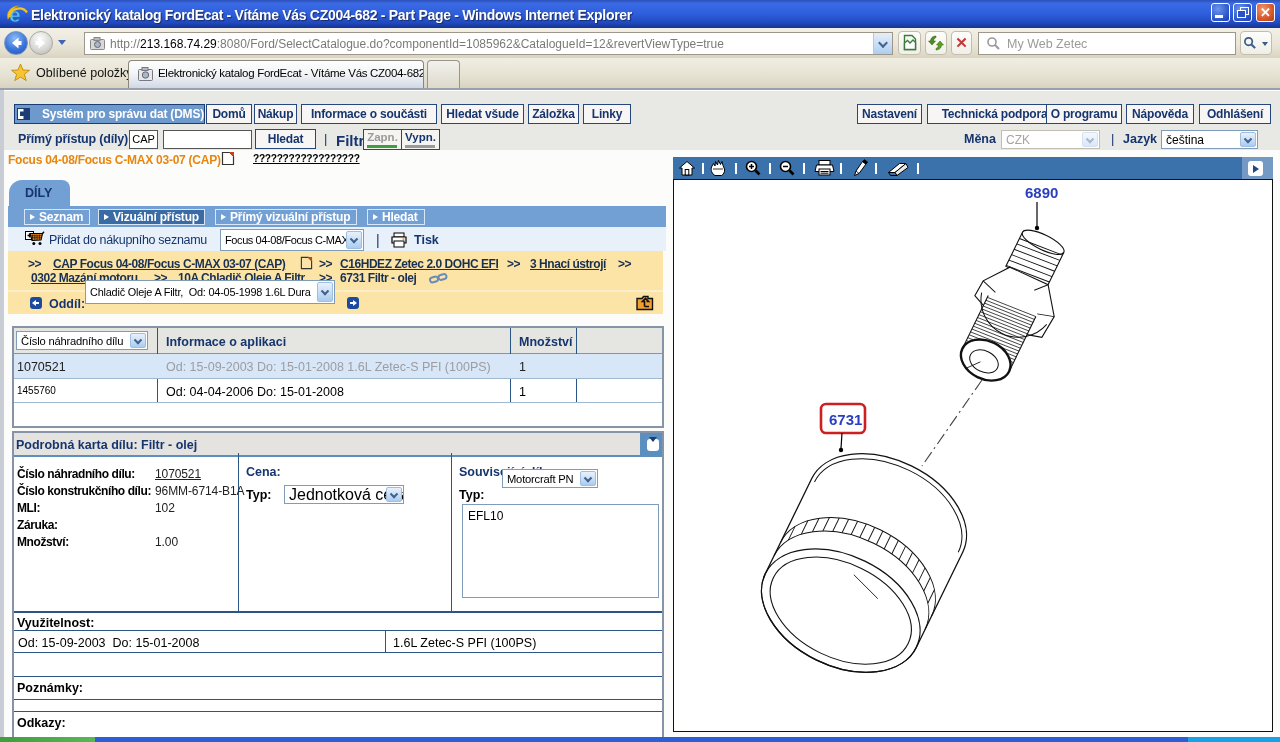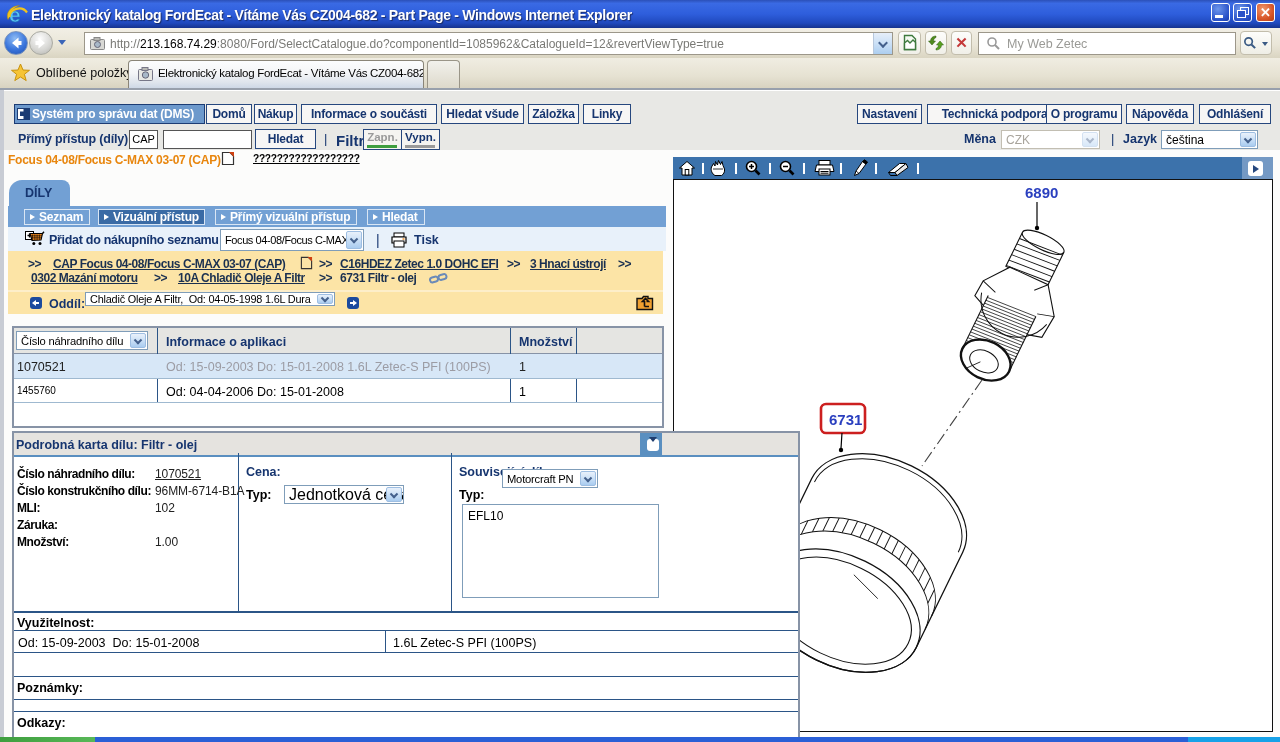--- a/index.html
+++ b/index.html
@@ -95,21 +95,21 @@
       </svg>
       <div style="position:absolute;left:29px;top:6px;font-size:11.5px;color:#000;white-space:nowrap;letter-spacing:-0.3px">Elektronický katalog FordEcat - Vítáme Vás CZ004-682...</div>
     </div>
 <div class="b" style="left:427px;top:60px;width:33px;height:28px;background:linear-gradient(180deg,#F2F1EC,#DDD9CB);border:1px solid #9A9588;border-bottom:none;border-radius:4px 4px 0 0;box-sizing:border-box"></div>
 <div class="b" style="left:0;top:88px;width:1280px;height:2px;background:#98A0AC"></div>
 
 <div class="b" style="left:0;top:90px;width:1280px;height:60px;background:#E8E8E5"></div>
 <div class="b" style="left:0;top:90px;width:1280px;height:1px;background:#fff"></div>
 <div class="b" style="left:0;top:90px;width:4px;height:652px;background:#C8CCD4"></div>
 
-<div class="navbtn" style="left:14px;top:104px;width:191px;background:#6D99CC;color:#fff;text-align:left;padding-left:17px;border-color:#1C3C74">Systém pro správu dat (DMS)</div>
+<div class="navbtn" style="left:14px;top:104px;width:191px;background:#6D99CC;color:#fff;text-align:right;padding-left:17px;border-color:#1C3C74">Systém pro správu dat (DMS)</div>
 <svg class="b" style="left:17px;top:108px" width="13" height="12" viewBox="0 0 13 12">
       <rect x="0.5" y="0.5" width="12" height="11" fill="#fff" stroke="#1C3C74"></rect>
       <rect x="6.5" y="1" width="5.5" height="10" fill="#1C3C74"></rect>
       <rect x="3" y="3.5" width="4.5" height="4.5" fill="#1C3C74"></rect>
     </svg>
 <div class="navbtn" style="left:206px;top:104px;width:46px">Domů</div>
 <div class="navbtn" style="left:254px;top:104px;width:43px">Nákup</div>
 <div class="navbtn" style="left:301px;top:104px;width:136px">Informace o součásti</div>
 <div class="navbtn" style="left:441px;top:104px;width:83px">Hledat všude</div>
 <div class="navbtn" style="left:528px;top:104px;width:51px">Záložka</div>
@@ -324,21 +324,21 @@
 <div class="b" style="left:8px;top:227px;width:658px;height:24px;background:#E8F1FA"></div>
 <svg class="b" style="left:25px;top:231px" width="20" height="17" viewBox="0 0 20 17">
       <rect x="0.5" y="0.5" width="8" height="8" fill="#fff" stroke="#000"></rect>
       <path d="M2.5 4.5 H6.5 M4.5 2.5 V6.5" stroke="#000" stroke-width="1.3"></path>
       <path d="M5 2.5 L17.5 2.5 L16 9 L7 9.5 Z" fill="#E8861E" stroke="#000" stroke-width="1.1"></path>
       <path d="M7.5 3.5 V9 M9.8 3.5 V9 M12.1 3.5 V9 M14.4 3.5 V9 M6 4.8 H17 M6.2 6.8 H16.6" stroke="#000" stroke-width="0.6" fill="none"></path>
       <path d="M17.5 2.5 L19 0.8" stroke="#000" stroke-width="1.3"></path>
       <circle cx="8.8" cy="12.5" r="1.5" fill="#000"></circle>
       <circle cx="15" cy="12.5" r="1.5" fill="#000"></circle>
     </svg>
-<div class="b" style="left:49px;top:233px;font-size:12.5px;font-weight:bold;color:#16356F;letter-spacing:-0.3px">Přidat do nákupního seznamu</div>
+<div class="b" style="left:49px;top:233px;font-size:12.5px;font-weight:normal;color:#16356F;letter-spacing:-0.3px">Přidat do nákupního seznamu</div>
 <div class="sel" style="left:220px;top:229px;width:144px;height:22px">
       <span class="tx" style="font-size:11px;letter-spacing:-0.4px">Focus 04-08/Focus C-MAX</span>
       <span class="sar"></span>
     </div>
 <div class="b navy" style="left:376px;top:232px;font-size:14px">|</div>
 <svg class="b" style="left:390px;top:232px" width="18" height="16" viewBox="0 0 18 16">
       <rect x="4" y="1" width="10" height="4" fill="#fff" stroke="#000"></rect>
       <path d="M2 5 H16 V11 H2 Z" fill="#fff" stroke="#000" stroke-width="1.2"></path>
       <rect x="4" y="9" width="10" height="6" fill="#fff" stroke="#000"></rect>
       <rect x="12.5" y="6.3" width="2" height="1.4" fill="#E8861E"></rect>
@@ -347,42 +347,42 @@
 
 <div class="b" style="left:8px;top:251px;width:655px;height:63px;background:#FCE4A6"></div>
 <div class="b" style="left:8px;top:290px;width:655px;height:2px;background:#FDEEC9"></div>
 <div class="crumb" style="left:28px;top:257px">&gt;&gt;</div>
 <div class="crumb lnk" style="left:53px;top:257px">CAP Focus 04-08/Focus C-MAX 03-07 (CAP)</div>
 <svg class="b" style="left:300px;top:256px" width="13" height="14" viewBox="0 0 14 15">
       <path d="M1.5 1.5 H9 L12.5 5 V13.5 H1.5 Z" fill="#FCE4A6" stroke="#333" stroke-width="1.2"></path>
       <path d="M8 1 L13 1 L13 6 Z" fill="#D04010"></path>
     </svg>
 <div class="crumb" style="left:319px;top:257px">&gt;&gt;</div>
-<div class="crumb lnk" style="left:340px;top:257px">C16HDEZ Zetec 1.0 DOHC EFI</div>
+<div class="crumb lnk" style="left:340px;top:257px">C16HDEZ Zetec 2.0 DOHC EFI</div>
 <div class="crumb" style="left:507px;top:257px">&gt;&gt;</div>
 <div class="crumb lnk" style="left:530px;top:257px">3 Hnací ústrojí</div>
 <div class="crumb" style="left:618px;top:257px">&gt;&gt;</div>
 <div class="crumb lnk" style="left:31px;top:271px">0302 Mazání motoru</div>
 <div class="crumb" style="left:154px;top:271px">&gt;&gt;</div>
 <div class="crumb lnk" style="left:178px;top:271px">10A Chladič Oleje A Filtr</div>
 <div class="crumb" style="left:319px;top:271px">&gt;&gt;</div>
 <div class="crumb" style="left:340px;top:271px">6731 Filtr - olej</div>
 <svg class="b" style="left:429px;top:272px" width="19" height="13" viewBox="0 0 19 13">
       <g fill="none" stroke="#6A8AB8" stroke-width="2">
         <rect x="1" y="5" width="8" height="5" rx="2.5" transform="rotate(-14 5 7.5)"></rect>
         <rect x="9.5" y="2.5" width="8" height="5" rx="2.5" transform="rotate(-14 13.5 5)"></rect>
       </g>
     </svg>
 
 <div class="b" style="left:30px;top:297px;width:12px;height:12px;background:#1B4A9E;border-radius:3px">
       <div style="position:absolute;left:2px;top:3px;width:0;height:0;border-top:3px solid transparent;border-bottom:3px solid transparent;border-right:4.5px solid #fff"></div>
       <div style="position:absolute;left:6px;top:5px;width:3px;height:2px;background:#fff"></div>
     </div>
 <div class="b navy bold" style="left:49px;top:297px;font-size:12.5px">Oddíl:</div>
-<div class="sel" style="left:85px;top:292px;width:250px;height:14px">
+<div class="sel" style="left:85px;top:280px;width:250px;height:24px">
       <span class="tx" style="font-size:10.9px;letter-spacing:-0.2px">Chladič Oleje A Filtr,&nbsp; Od: 04-05-1998 1.6L Dura</span>
       <span class="sar"></span>
     </div>
 <div class="b" style="left:347px;top:297px;width:12px;height:12px;background:#1B4A9E;border-radius:3px">
       <div style="position:absolute;right:2px;top:3px;width:0;height:0;border-top:3px solid transparent;border-bottom:3px solid transparent;border-left:4.5px solid #fff"></div>
       <div style="position:absolute;left:3px;top:5px;width:3px;height:2px;background:#fff"></div>
     </div>
 <svg class="b" style="left:636px;top:295px" width="18" height="16" viewBox="0 0 18 16">
       <path d="M1 14.5 V3.5 H6 L7.5 1.5 H12 V3.5 H16.5 V14.5 Z" fill="#F0A030" stroke="#111" stroke-width="1.4"></path>
       <path d="M8.5 11.5 V6.5 H6.5 L9.5 3.5 L12.5 6.5 H10.5 M8.5 11.5 H13" fill="none" stroke="#111" stroke-width="1.6"></path>
@@ -402,21 +402,21 @@
  <div class="b navy bold" style="left:152px;top:7px;font-size:12.5px">Informace o aplikaci</div>
  <div class="b navy bold" style="left:505px;top:7px;font-size:12.5px">Množství</div>
  <div class="b" style="left:3px;top:32px;font-size:12.5px;color:#222">1070521</div>
  <div class="b" style="left:152px;top:32px;font-size:12.5px;color:#9C9CA4">Od: 15-09-2003 Do: 15-01-2008 1.6L Zetec-S PFI (100PS)</div>
  <div class="b" style="left:505px;top:32px;font-size:12.5px;color:#222">1</div>
  <div class="b" style="left:3px;top:57px;font-size:10px;color:#000">1455760</div>
  <div class="b" style="left:152px;top:57px;font-size:12.5px;color:#000">Od: 04-04-2006 Do: 15-01-2008</div>
  <div class="b" style="left:505px;top:57px;font-size:12.5px;color:#000">1</div>
 </div>
 
-<div class="b" style="left:12px;top:431px;width:788px;height:311px;border:2px solid #8793A6;border-bottom:none;background:#fff;box-sizing:border-box">
+<div class="b" style="left:12px;top:431px;width:652px;height:311px;border:2px solid #8793A6;border-bottom:none;background:#fff;box-sizing:border-box">
  <div style="position:absolute;left:0;top:0;width:100%;height:24px;background:#E5E3DF;border-bottom:2px solid #5A8FC0;box-sizing:border-box"></div>
  <div style="position:absolute;left:626px;top:0;width:22px;height:24px;background:#5A8FC0"></div>
  <div class="b navy bold" style="left:2px;top:5px;font-size:12.5px">Podrobná karta dílu: Filtr - olej</div>
  <div class="b" style="left:633px;top:6px;width:12px;height:12px;border-radius:3px;background:#fff">
         <div style="position:absolute;left:2px;top:-2px;width:0;height:0;border-left:4px solid transparent;border-right:4px solid transparent;border-top:5px solid #1F3D6E"></div>
       </div>
  <div style="position:absolute;left:224px;top:20px;width:1px;height:158px;background:#2B5587"></div>
  <div style="position:absolute;left:437px;top:20px;width:1px;height:158px;background:#2B5587"></div>
 
  <div class="b bold" style="left:3px;top:33px;font-size:12px;color:#000;line-height:17px;letter-spacing:-0.4px">Číslo náhradního dílu:<br>Číslo konstrukčního dílu:<br>MLI:<br>Záruka:<br>Množství:</div>

